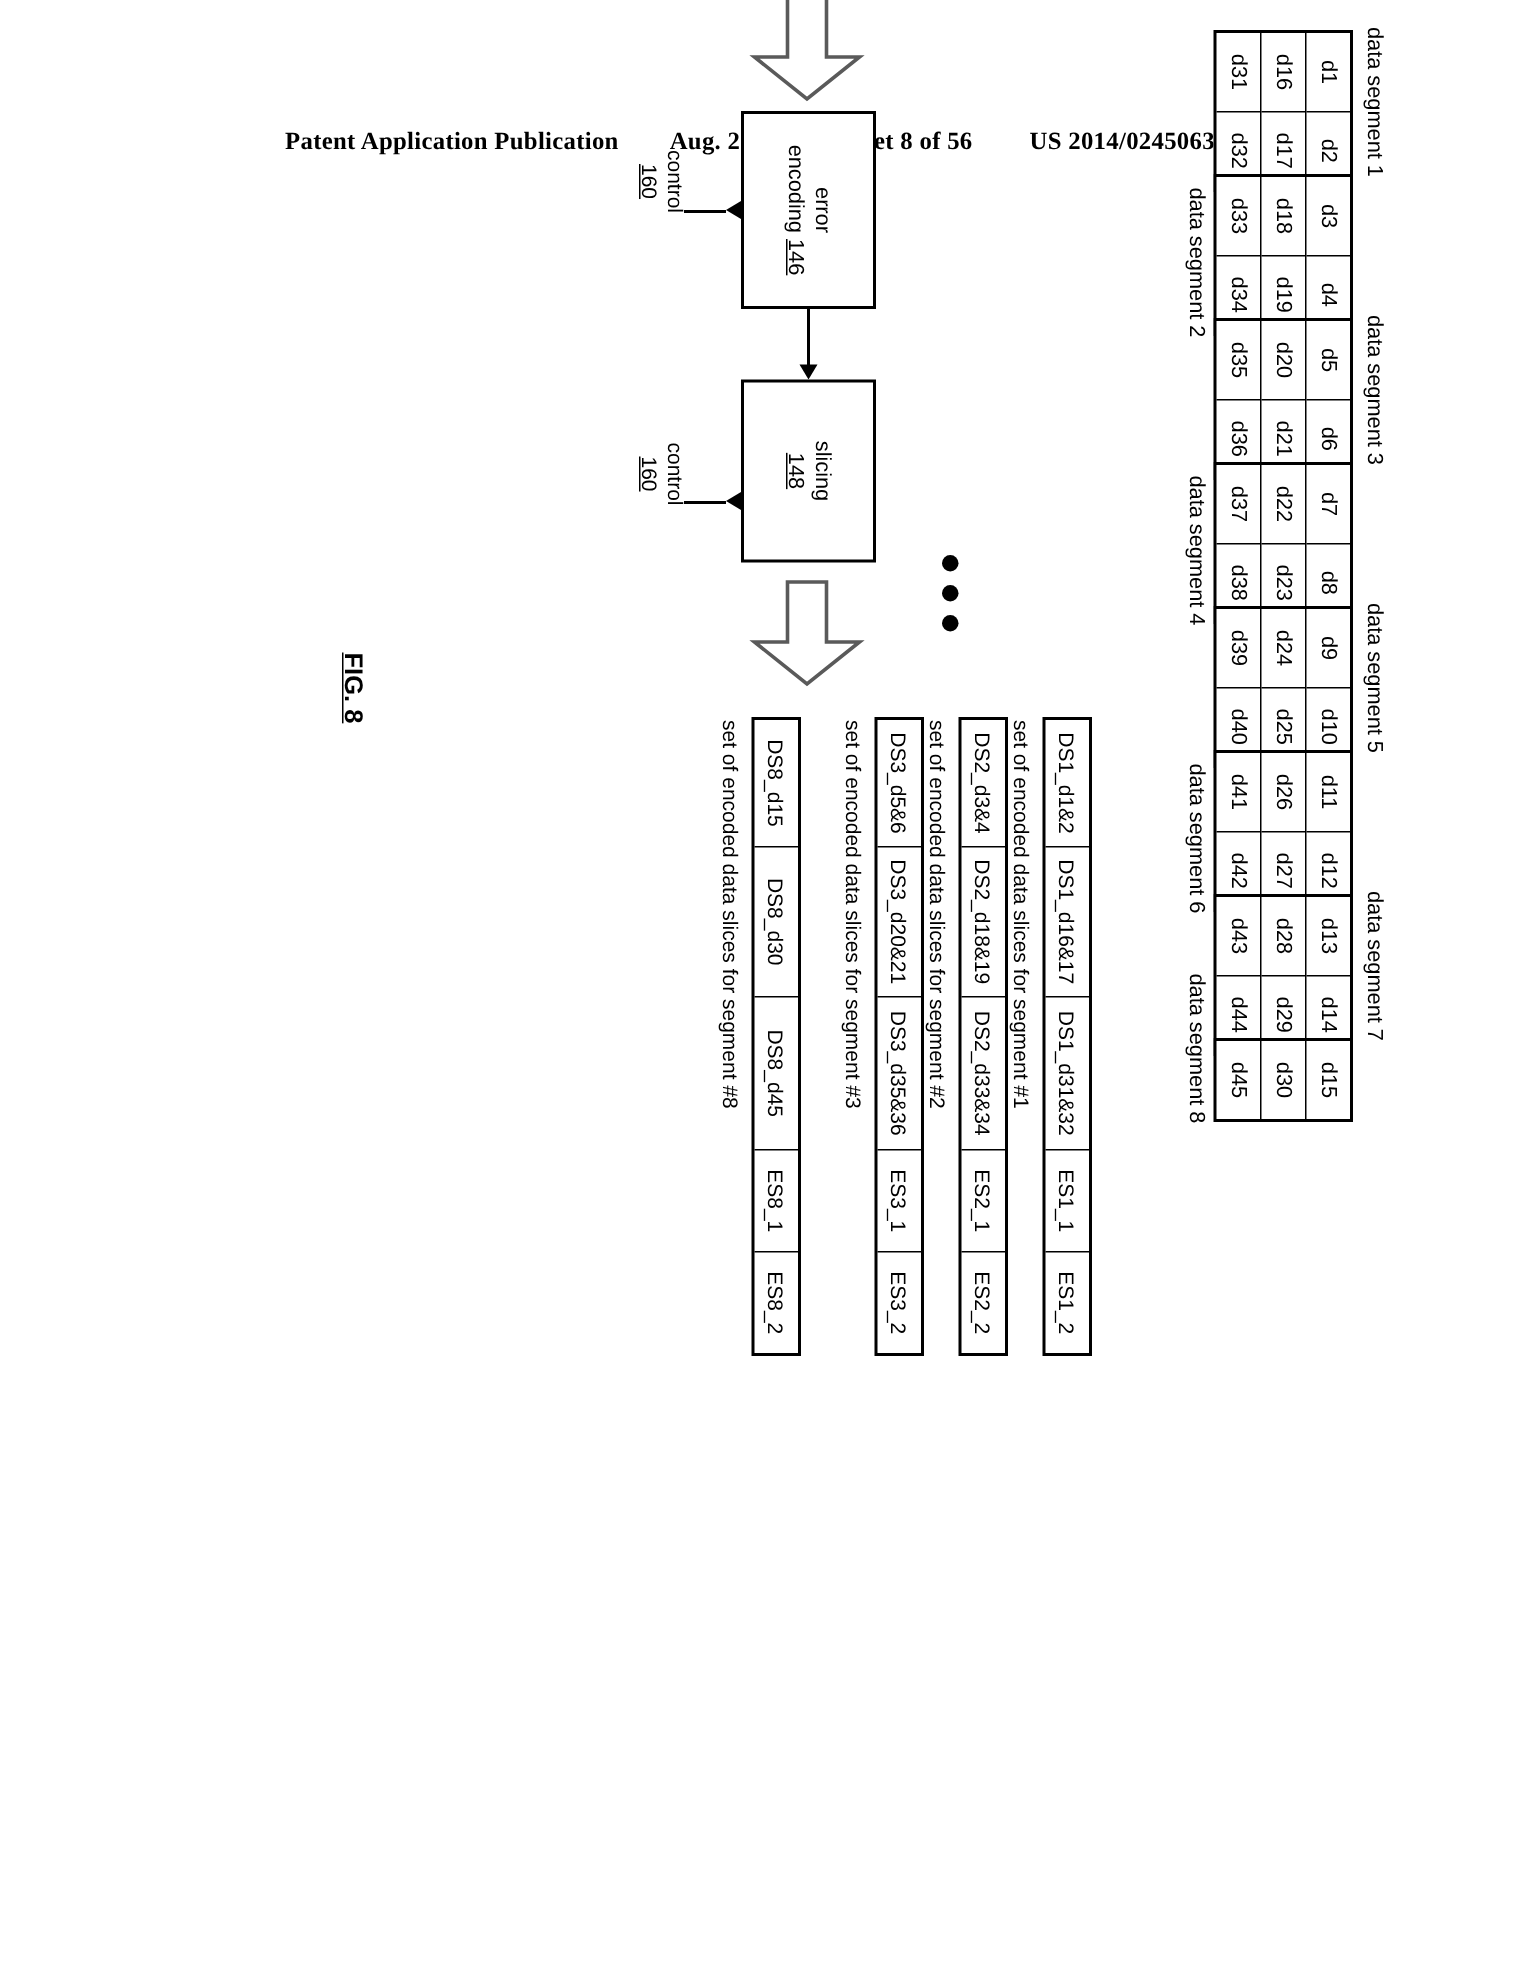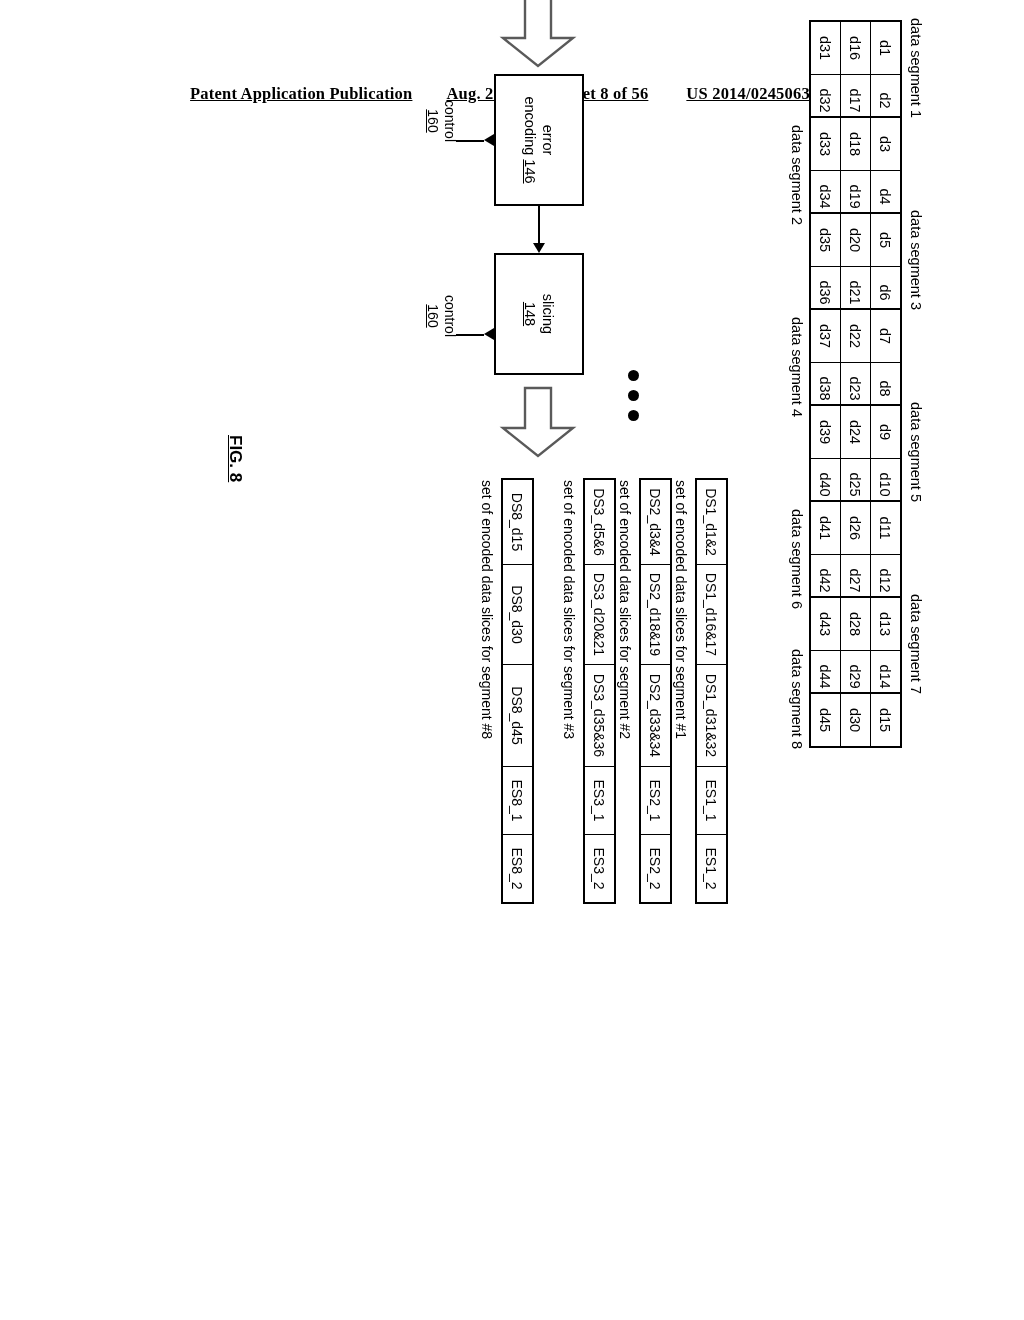--- a/index.html
+++ b/index.html
@@ -22,21 +22,21 @@
     top: 84px;
     left: 0;
     width: 1024px;
     text-align: center;
     font-family: "Liberation Serif", serif;
     font-weight: bold;
     font-size: 16.5px;
     letter-spacing: 0.2px;
     white-space: nowrap;
   }
-  .page-header .seg { display: inline-block; text-decoration: underline; }
+  .page-header .seg { display: inline-block; }
   .gap-a { display: inline-block; width: 34px; }
   .gap-b { display: inline-block; width: 12px; }
   .gap-c { display: inline-block; width: 38px; }
 
   
   #fig-stage {
     position: absolute;
     top: 0;
     left: 0;
     width: 1320px;

